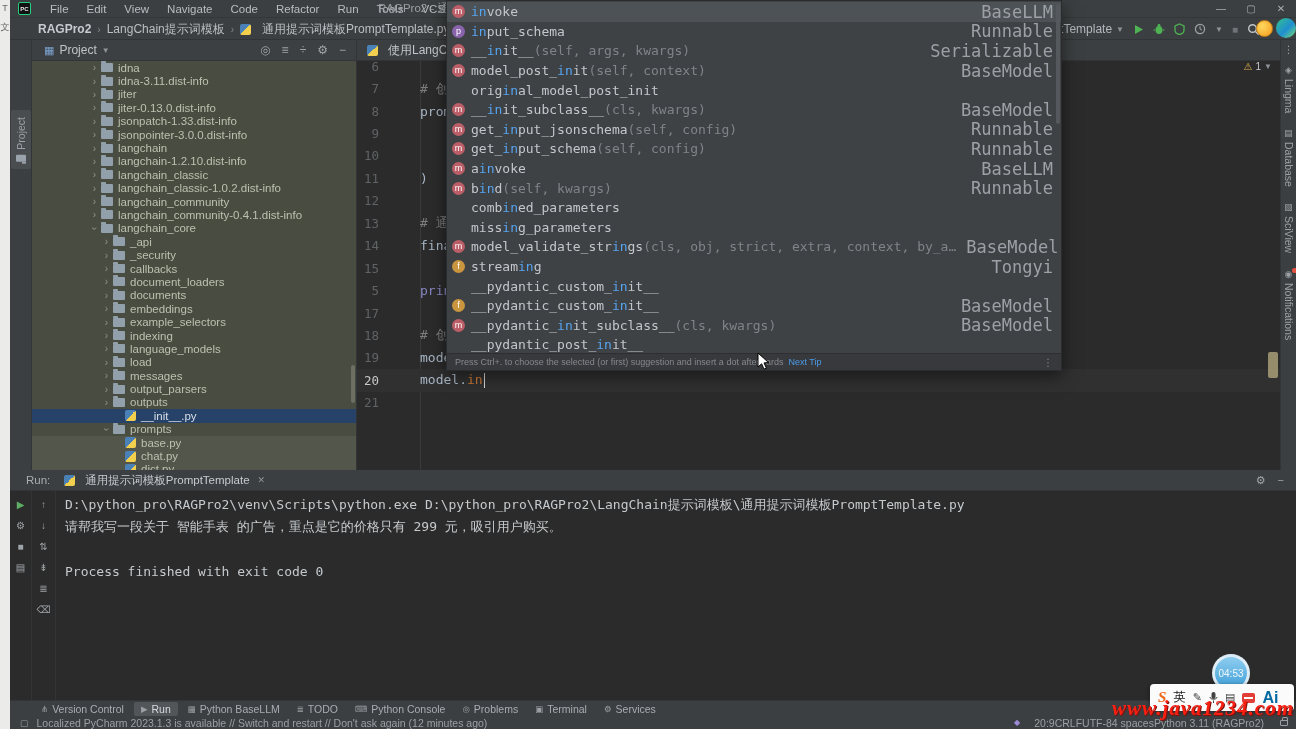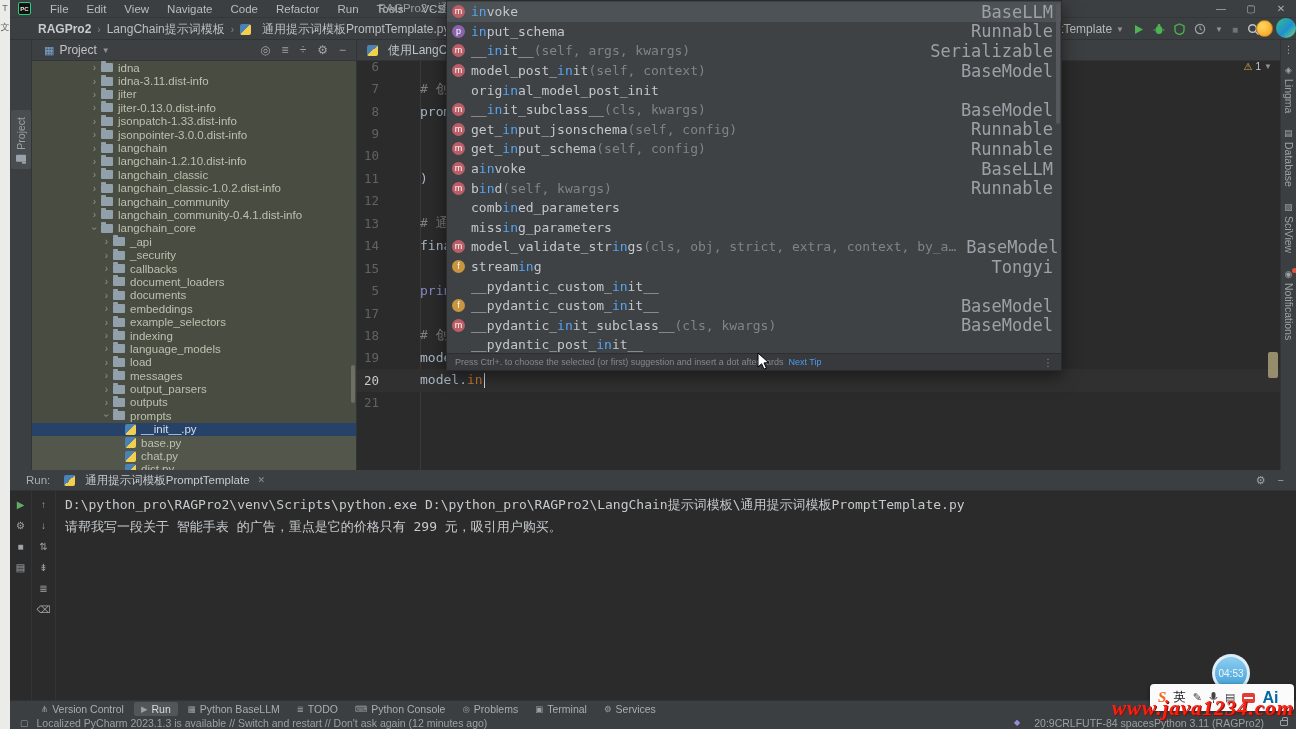--- a/index.html
+++ b/index.html
@@ -370,29 +370,29 @@
         <div class="trow" style="padding-left: 68px;">
           <span class="chev">›</span>
           <span class="ficon"></span>
           <span class="tlabel">output_parsers</span>
         </div>
         <div class="trow" style="padding-left: 68px;">
           <span class="chev">›</span>
           <span class="ficon"></span>
           <span class="tlabel">outputs</span>
         </div>
-        <div class="trow" style="padding-left: 68px;">
-          <span class="chev exp">›</span>
-          <span class="ficon"></span>
-          <span class="tlabel">prompts</span>
-        </div>
         <div class="trow sel" style="padding-left: 80px;">
           <span class="chev none"></span>
           <span class="pyicon"></span>
           <span class="tlabel">__init__.py</span>
+        </div>
+        <div class="trow" style="padding-left: 68px;">
+          <span class="chev exp">›</span>
+          <span class="ficon"></span>
+          <span class="tlabel">prompts</span>
         </div>
         <div class="trow shade" style="padding-left: 80px;">
           <span class="chev none"></span>
           <span class="pyicon"></span>
           <span class="tlabel">base.py</span>
         </div>
         <div class="trow shade" style="padding-left: 80px;">
           <span class="chev none"></span>
           <span class="pyicon"></span>
           <span class="tlabel">chat.py</span>
@@ -536,21 +536,21 @@
         <span class="rico">▤</span>
       </div>
     <div id="run-toolbar-col2">
         <span class="rico">↑</span>
         <span class="rico">↓</span>
         <span class="rico">⇅</span>
         <span class="rico">⇟</span>
         <span class="rico">≣</span>
         <span class="rico">⌫</span>
       </div>
-    <div id="run-console"><div class="cline">D:\python_pro\RAGPro2\venv\Scripts\python.exe D:\python_pro\RAGPro2\LangChain提示词模板\通用提示词模板PromptTemplate.py</div><div class="cline">请帮我写一段关于 智能手表 的广告，重点是它的价格只有 299 元，吸引用户购买。</div><div class="cline"> </div></div>
+    <div id="run-console"><div class="cline">D:\python_pro\RAGPro2\venv\Scripts\python.exe D:\python_pro\RAGPro2\LangChain提示词模板\通用提示词模板PromptTemplate.py</div><div class="cline">请帮我写一段关于 智能手表 的广告，重点是它的价格只有 299 元，吸引用户购买。</div><div class="cline"> </div><div class="cline">Process finished with exit code 0</div></div>
   </div>
 
   <div id="bottom-bar">
     <div id="bottom-items">
         <span class="bitem">
           <span class="bico">⋔</span>
           <span class="blabel">Version Control</span>
         </span>
         <span class="bitem bactive">
           <span class="bico">▶</span>

